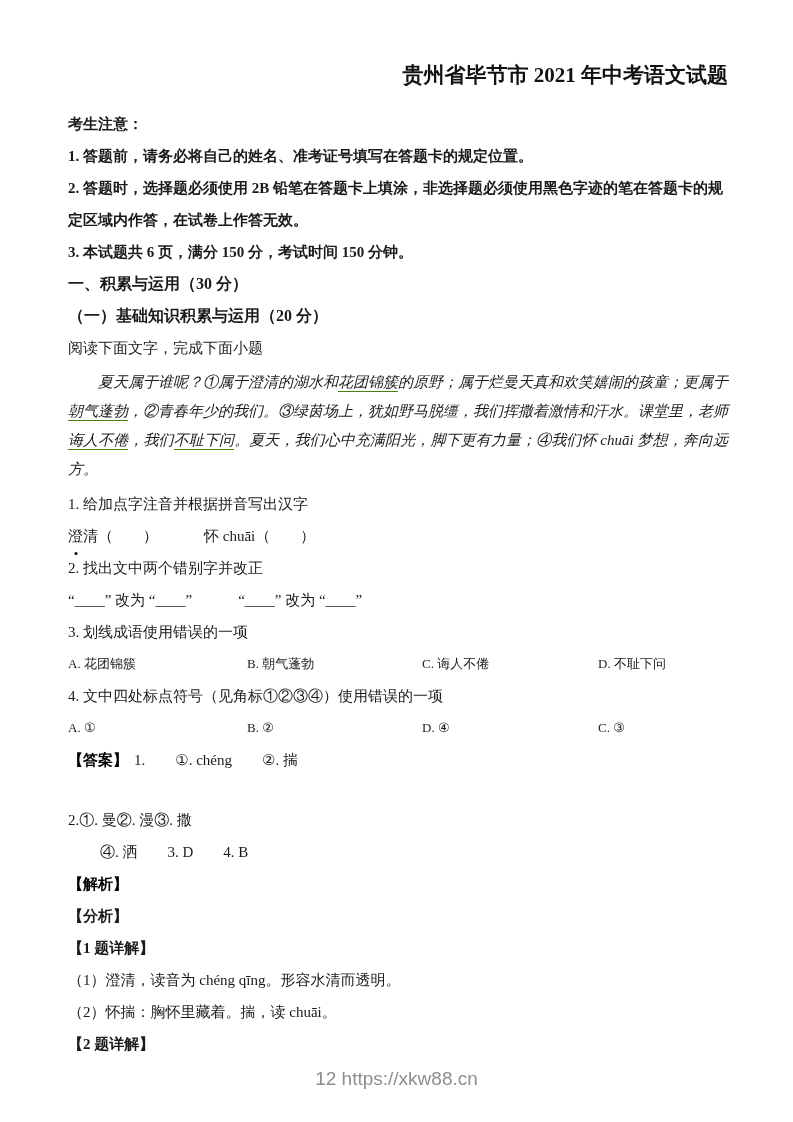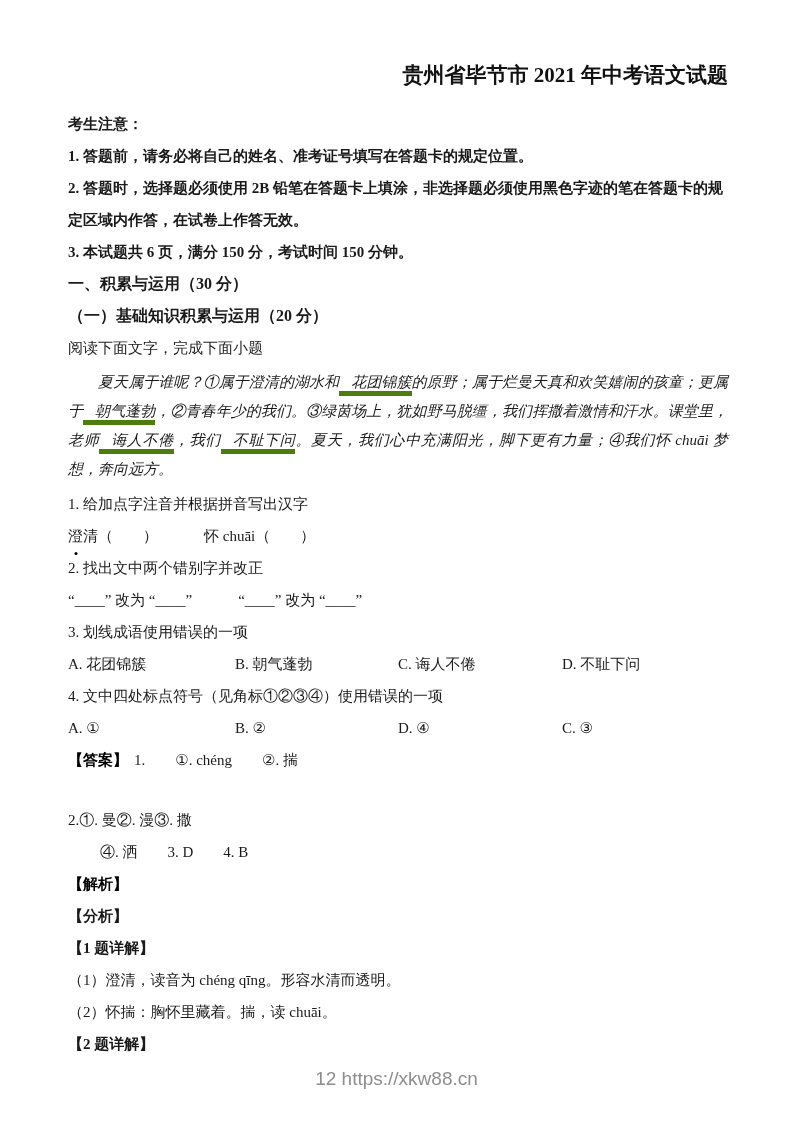--- a/index.html
+++ b/index.html
@@ -17,32 +17,32 @@
     line-height: 26px; margin-bottom: 20px; color: #111;
   }
   p, h2, h3 { font-size: 15px; font-weight: normal; line-height: 32px; }
   .b { font-weight: bold; }
   h2, h3 { font-weight: bold; font-size: 16px; }
 
   .passage {
     font-style: italic; font-size: 15px; line-height: 29px;
     text-indent: 2em; margin: 4px 0 4px 0; text-align: justify;
   }
-  .u { border-bottom: 5px solid #4d7c0f; padding-bottom: 1px; padding-left: 12px; }
+  .u { border-bottom: 1px solid #4d7c0f; padding-bottom: 1px; }
 
   .dot-under { position: relative; display: inline-block; }
   .dot-under::after {
     content: ""; position: absolute; left: 50%; bottom: -3px;
     width: 3px; height: 3px; border-radius: 50%; background: #000;
     transform: translateX(-50%);
   }
 
   .opts {
     display: grid; grid-template-columns: 167px 163px 164px 1fr;
-    font-size: 15px; line-height: 32px;
+    font-size: 13px; line-height: 32px; gap: 12px;
   }
 
   .teal { color: #000000; font-weight: bold; }
   .ml6  { margin-left: 6px; }
   .ml22 { }
   .ml30 { margin-left: 30px; }
   .mt28 { margin-top: 28px; }
   .indent32 { padding-left: 32px; }
   .gap40 { margin-left: 46px; }
 

